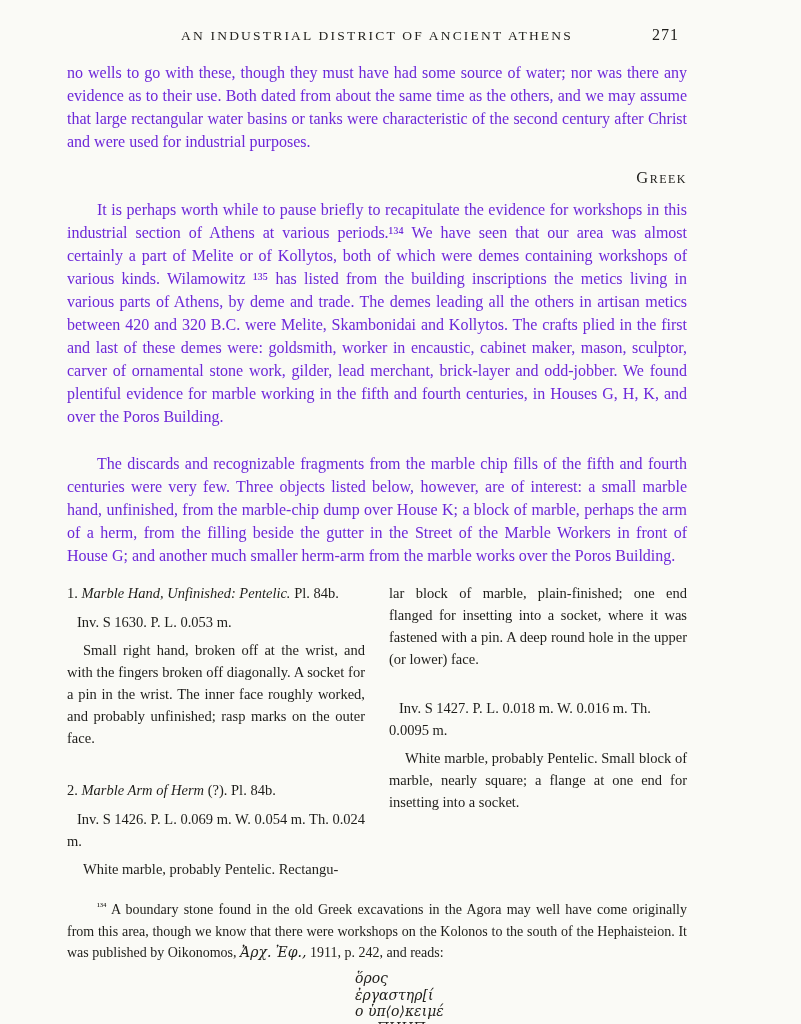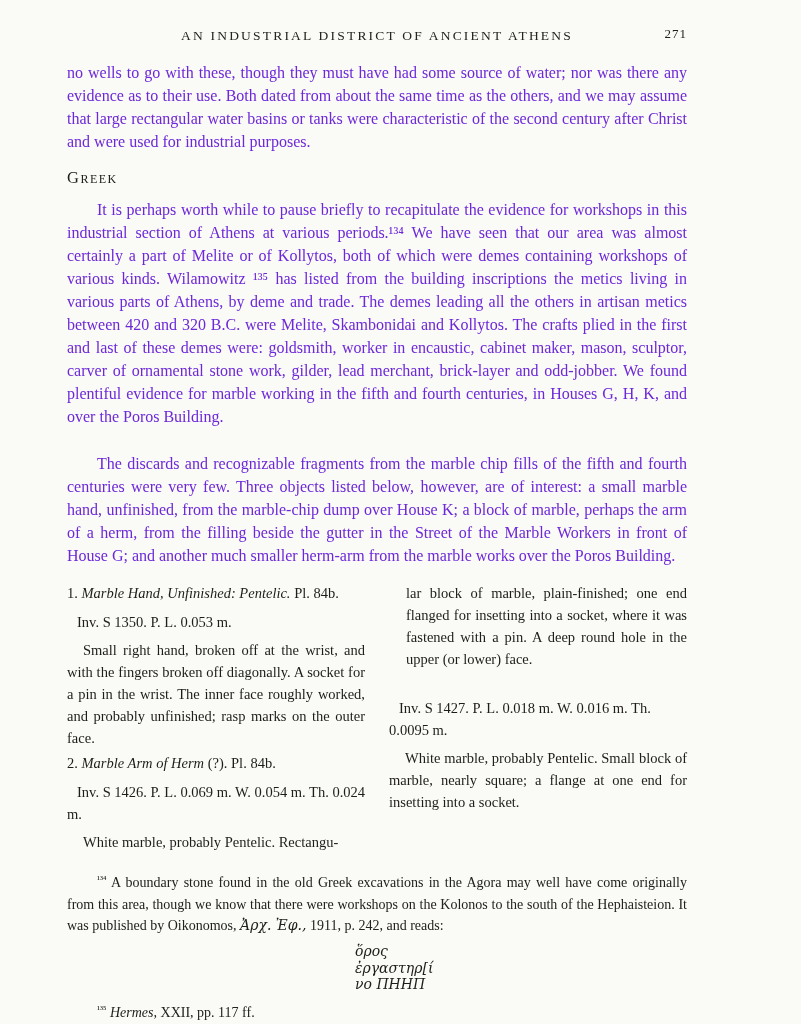--- a/index.html
+++ b/index.html
@@ -7,39 +7,39 @@
   body {
     background: #fafaf6;
     color: #1e1d1a;
     font-family: "Liberation Serif", "DejaVu Serif", serif;
     overflow: hidden;
   }
   .page { width: 753px; height: 1024px; padding: 26px 66px 0 67px; }
 
   .page-header { position: relative; text-align: center; margin-bottom: 15px; height: 20px; }
   .running-title { font-size: 13.5px; letter-spacing: 2.2px; color: #24231f; display: inline-block; white-space: nowrap; }
-  .page-number { position: absolute; right: 0; top: 0; font-size: 13px; letter-spacing: 1px; }
+  .page-number { position: absolute; right: 8px; top: 0; font-size: 16px; letter-spacing: 1px; }
 
   .body-par { font-size: 16px; line-height: 23px; text-align: justify; text-indent: 30px; color: #6d28d9; }
   .body-par.no-indent { text-indent: 0; }
   .body-par + .body-par { margin-top: 24px; }
 
   .section-heading {
-    text-align: left; font-weight: normal; font-size: 16.5px;
+    text-align: right; font-weight: normal; font-size: 16.5px;
     font-variant: small-caps; letter-spacing: 1.5px; margin: 15px 0 10px;
   }
 
   .catalog { display: flex; gap: 24px; margin-top: 15px; }
   .catalog .col { width: 322px; }
-  .entry + .entry, .entry.after-continuation { margin-top: 3px; }
+  .entry + .entry, .entry.after-continuation { margin-top: 30px; }
   .entry-title { font-size: 14.5px; line-height: 22px; text-align: justify; }
   .italic { font-style: italic; }
   .entry-inv { font-size: 14.5px; line-height: 22px; margin-top: 7px; text-indent: 10px; }
   .entry-body { font-size: 14.5px; line-height: 22px; margin-top: 6px; text-align: justify; text-indent: 16px; }
-  .entry-body.continuation { text-indent: 0; margin-top: 0; margin-left: 17px; }
+  .entry-body.continuation { text-indent: 0; margin-top: 0; }
 
   .footnotes { margin-top: 19px; }
   .footnote { font-size: 14px; line-height: 21px; text-align: justify; text-indent: 30px; color: #22211d; }
   .greek { font-family: "DejaVu Serif", serif; }
   .inscription {
     margin: 7px 0 5px 288px;
     font-size: 14px; line-height: 16.5px; font-style: italic;
     font-family: "DejaVu Serif", serif;
   }
   .inscription div { white-space: nowrap; }
@@ -61,21 +61,21 @@
 
   <p class="body-par no-indent" style="text-indent:30px;">It is perhaps worth while to pause briefly to recapitulate the evidence for workshops in this industrial section of Athens at various periods.¹³⁴ We have seen that our area was almost certainly a part of Melite or of Kollytos, both of which were demes containing workshops of various kinds. Wilamowitz ¹³⁵ has listed from the building inscriptions the metics living in various parts of Athens, by deme and trade. The demes leading all the others in artisan metics between 420 and 320 B.C. were Melite, Skambonidai and Kollytos. The crafts plied in the first and last of these demes were: goldsmith, worker in encaustic, cabinet maker, mason, sculptor, carver of ornamental stone work, gilder, lead merchant, brick-layer and odd-jobber. We found plentiful evidence for marble working in the fifth and fourth centuries, in Houses G, H, K, and over the Poros Building.</p>
 
   <p class="body-par">The discards and recognizable fragments from the marble chip fills of the fifth and fourth centuries were very few. Three objects listed below, however, are of interest: a small marble hand, unfinished, from the marble-chip dump over House K; a block of marble, perhaps the arm of a herm, from the filling beside the gutter in the Street of the Marble Workers in front of House G; and another much smaller herm-arm from the marble works over the Poros Building.</p>
 
   <section class="catalog">
     <div class="col">
 
       <div class="entry">
         <p class="entry-title"><span>1.</span> <span class="italic">Marble Hand, Unfinished: Pentelic.</span> <span>Pl. 84b.</span></p>
-        <p class="entry-inv">Inv. S 1350. P. L. 0.053 m.</p>
+        <p class="entry-inv">Inv. S 1630. P. L. 0.053 m.</p>
         <p class="entry-body">Small right hand, broken off at the wrist, and with the fingers broken off diagonally. A socket for a pin in the wrist. The inner face roughly worked, and probably unfinished; rasp marks on the outer face.</p>
       </div>
 
       <div class="entry">
         <p class="entry-title"><span>2.</span> <span class="italic">Marble Arm of Herm</span> <span>(?). Pl. 84b.</span></p>
         <p class="entry-inv">Inv. S 1426. P. L. 0.069 m. W. 0.054 m. Th. 0.024 m.</p>
         <p class="entry-body">White marble, probably Pentelic. Rectangu-</p>
       </div>
 
     </div>
@@ -91,20 +91,21 @@
     </div>
   </section>
 
   <footer class="footnotes">
 
     <p class="footnote"><sup style="font-size:10px;vertical-align:baseline;position:relative;top:-4px;">¹³⁴</sup><span> A boundary stone found in the old Greek excavations in the Agora may well have come originally from this area, though we know that there were workshops on the Kolonos to the south of the Hephaisteion. It was published by Oikonomos, </span><span class="italic greek">Ἀρχ. Ἐφ.,</span><span> 1911, p. 242, and reads:</span></p>
 
     <div class="inscription">
       <div>ὅρος</div>
       <div>ἐργαστηρ[ί</div>
+      <div>ο ὑπ⟨ο⟩κειμέ</div>
       <div>νο ΠΗΗΠ</div>
     </div>
 
     <p class="footnote fn-last"><sup style="font-size:10px;vertical-align:baseline;position:relative;top:-4px;">¹³⁵</sup><span class="italic"> Hermes,</span><span> XXII, pp. 117 ff.</span></p>
 
   </footer>
 
 </div>
 
 </body></html>

